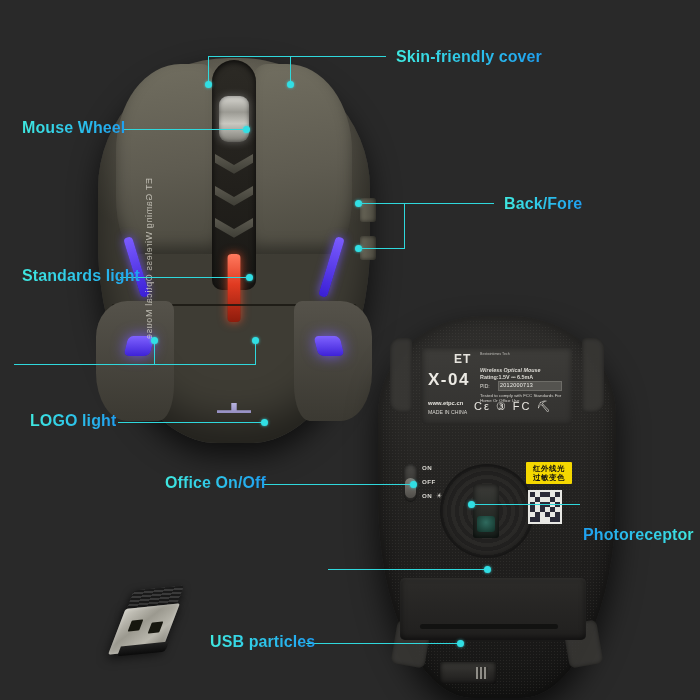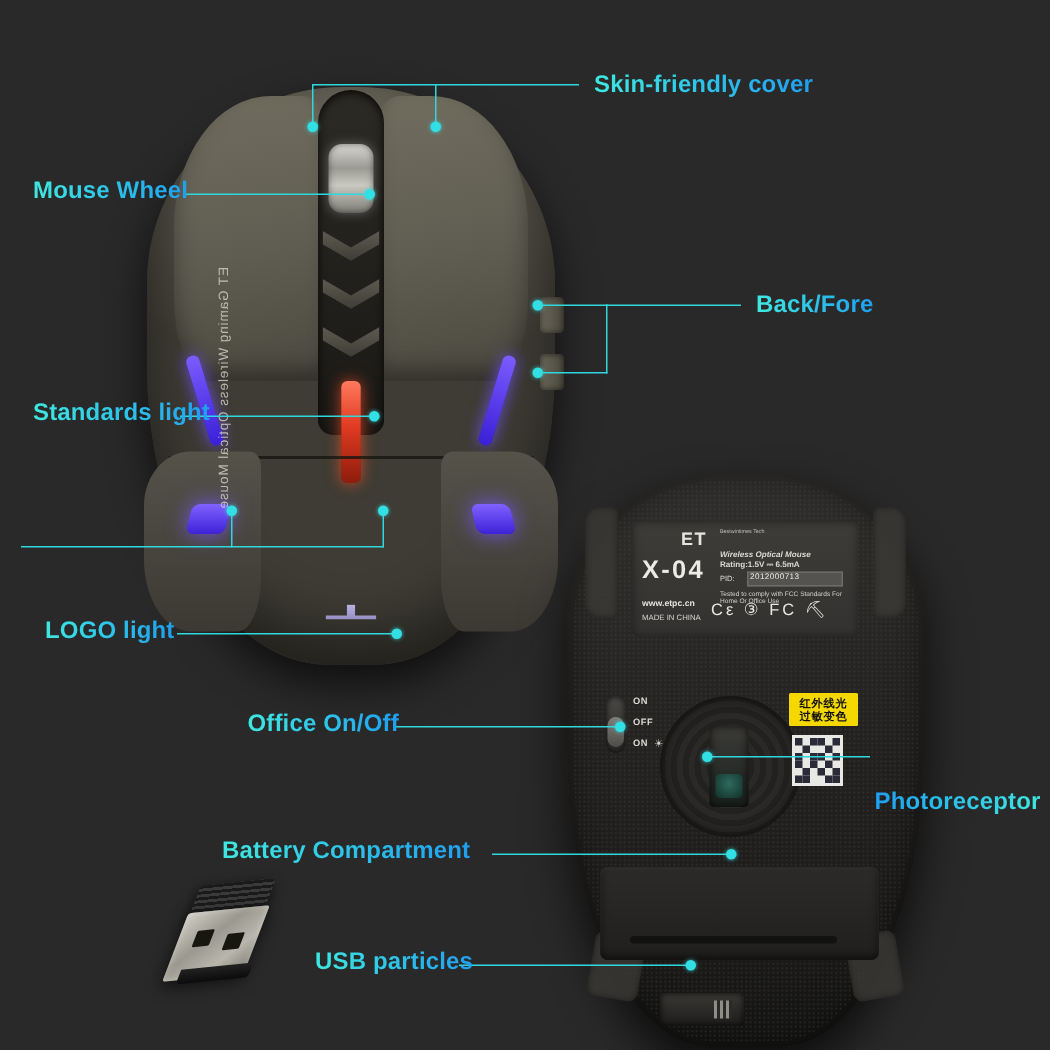--- a/index.html
+++ b/index.html
@@ -373,19 +373,18 @@
   <div class="ln h" style="left:262px;top:484px;width:152px;"></div>
   <div class="dot" style="left:410px;top:481px;"></div>
   <div class="label" style="left:165px;top:474px;">Office On/Off</div>
 
   <div class="ln h" style="left:472px;top:504px;width:108px;"></div>
   <div class="dot" style="left:468px;top:501px;"></div>
   <div class="label rtl" style="left:583px;top:495px;margin-top:31px;">Photoreceptor</div>
 
   <div class="ln h" style="left:328px;top:569px;width:160px;"></div>
   <div class="dot" style="left:484px;top:566px;"></div>
-  <div class="label" style="left:148px;top:559px;">Battery Compartment</div>
 
   <div class="ln h" style="left:306px;top:643px;width:155px;"></div>
   <div class="dot" style="left:457px;top:640px;"></div>
   <div class="label" style="left:210px;top:633px;">USB particles</div>
 
 </div>
 
 </body></html>

